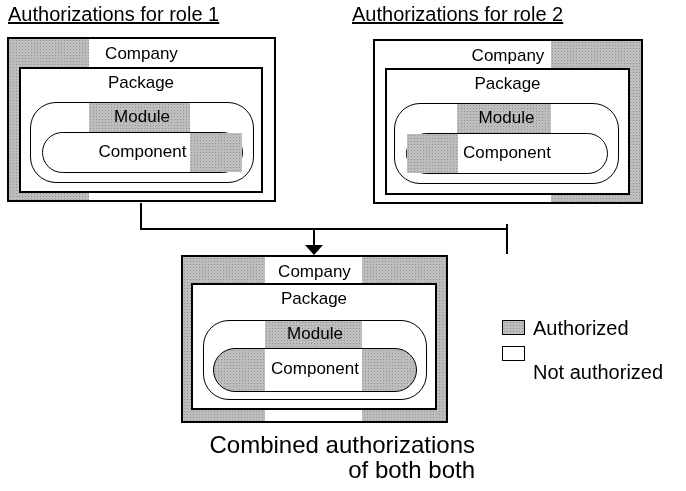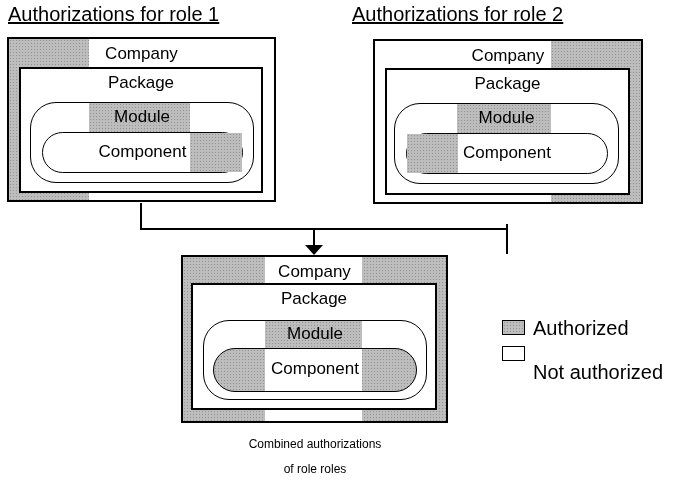--- a/index.html
+++ b/index.html
@@ -15,21 +15,21 @@
     background-image:radial-gradient(#939393 30%, rgba(0,0,0,0) 32%);
     background-size:3px 3px;
   }
   .na{background:var(--na-fill,#ffffff);}
   .fillv{position:absolute;top:0;bottom:0;}
   .lbl{
     position:absolute;left:0;right:0;text-align:center;
     font-size:17px;line-height:19px;z-index:2;white-space:nowrap;
   }
   .title{position:absolute;font-size:20px;line-height:23px;white-space:nowrap;text-decoration:underline;}
-  .caption{position:absolute;font-size:12px;line-height:25px;text-align:center;}
+  .caption{position:absolute;font-size:24px;line-height:25px;text-align:right;}
   .line{position:absolute;background:var(--line,#000);}
   .arrowhead{
     position:absolute;width:0;height:0;
     border-left:9px solid transparent;border-right:9px solid transparent;
     border-top:10px solid var(--line,#000);
   }
   .legend-swatch{position:absolute;box-sizing:border-box;width:23px;height:15px;border:1px solid #000;}
   .legend-text{position:absolute;font-size:20px;line-height:23px;white-space:nowrap;}
 </style>
 </head>
@@ -99,21 +99,21 @@
         <div class="box thin auth" style="left:9px;top:27px;width:204px;height:44px;">
           <div class="fillv na" style="left:51px;width:97px;"></div>
           <div class="lbl" style="top:10px;">Component</div>
         </div>
       </div>
     </div>
   </div>
 
   <div class="caption" style="left:155px;top:432px;width:320px;">
     <div>Combined authorizations</div>
-    <div>of role roles</div>
+    <div>of both both</div>
   </div>
 
   <div>
     <div class="legend-swatch auth" style="left:502px;top:320px;"></div>
     <div class="legend-text" style="left:533px;top:317px;">Authorized</div>
     <div class="legend-swatch na" style="left:502px;top:346px;"></div>
     <div class="legend-text" style="left:533px;top:361px;">Not authorized</div>
   </div>
 
 </div>

